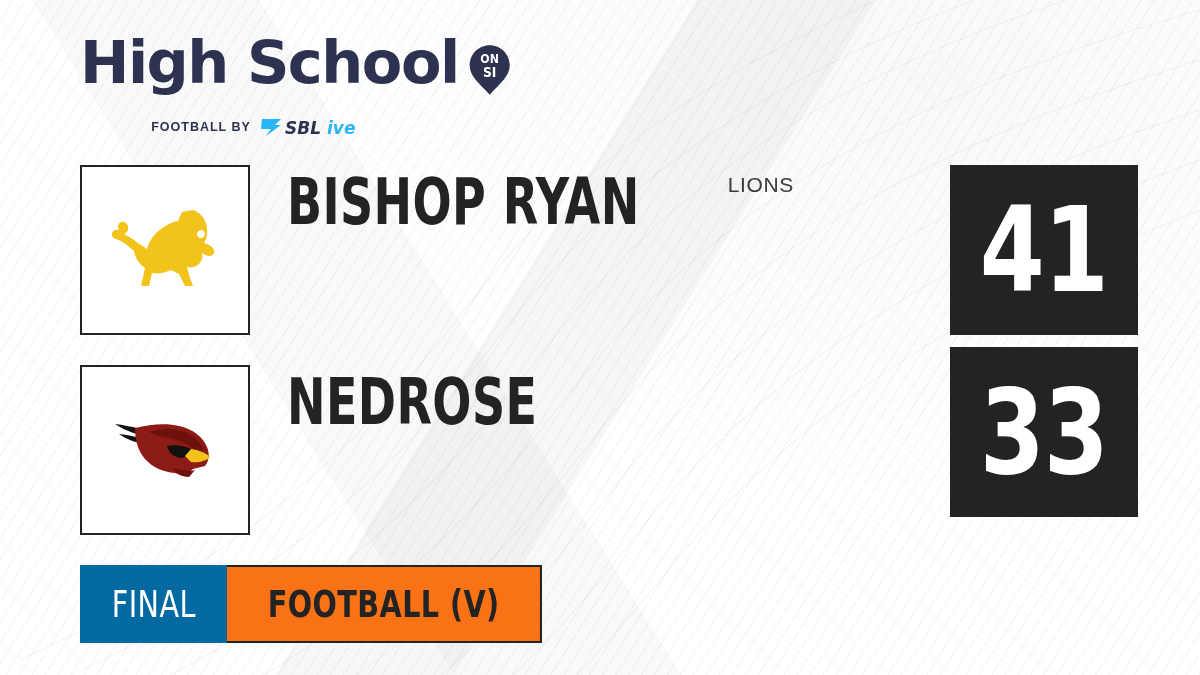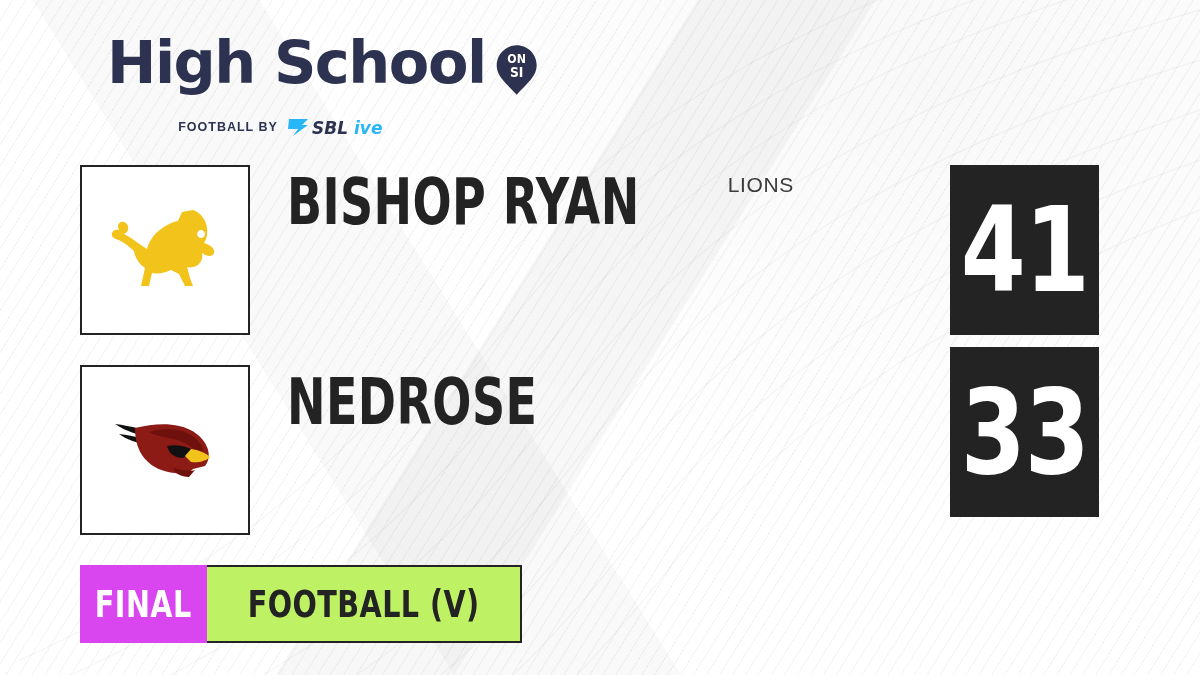--- a/index.html
+++ b/index.html
@@ -32,21 +32,21 @@
   .bg-wedge-2 {
     background:linear-gradient(-122deg, rgba(0,0,0,0) 58%, rgba(0,0,0,0.022) 58%,
       rgba(0,0,0,0.022) 72%, rgba(0,0,0,0) 72%);
   }
   .bg-soft {
     background:radial-gradient(ellipse 900px 620px at 78% 12%, rgba(0,0,0,0.028) 0%, rgba(0,0,0,0) 70%);
   }
   .bg-curves { position:absolute; inset:0; }
 
   
-  #brand { position:absolute; left:80px; top:33px; width:430px; height:104px;margin-left:27px; }
+  #brand { position:absolute; left:80px; top:33px; width:430px; height:104px; }
   .brand-row { display:flex; align-items:flex-start; }
   .wordmark {
     font-family:"DejaVu Sans", sans-serif;
     font-weight:700;
     font-size:59px;
     letter-spacing:-1.5px;
     line-height:1;
     color:#2d3250;
     white-space:nowrap;
   }
@@ -92,21 +92,21 @@
     font-weight:400; font-size:21px;
     letter-spacing:0.6px;
     color:#3a3a3a;
     white-space:nowrap;
   }
   .team-text.has-mascot { justify-content:center; }
 
   
   .score-box {
     position:absolute; left:950px;
-    width:149px; height:170px;
+    width:188px; height:170px;
     background:#232323;
     display:flex; align-items:center; justify-content:center;
   }
   #score-box-0 { top:165px; }
   #score-box-1 { top:347px; }
   .score-value {
     font-family:"DejaVu Sans Condensed","Liberation Sans Narrow","Liberation Sans",sans-serif;
     font-weight:700;
     font-size:118px;
     line-height:1;
@@ -115,31 +115,31 @@
     transform:scaleX(0.88);
   }
 
   
   #status-bar {
     position:absolute; left:80px; top:565px;
     height:78px;
     display:flex; align-items:stretch;
   }
   .status-state {
-    background:#d946ef;
+    background:#0369a1;
     color:#ffffff;
-    width:127px;
-    display:flex; align-items:center; justify-content:center;
-    font-family:"DejaVu Sans Condensed","Liberation Sans Narrow","Liberation Sans",sans-serif;
-    font-weight:700; font-size:37px;
+    width:147px;
+    display:flex; align-items:center; justify-content:center;
+    font-family:"DejaVu Sans Condensed","Liberation Sans Narrow","Liberation Sans",sans-serif;
+    font-weight:400; font-size:37px;
     letter-spacing:0.5px;
   }
   .status-state span { transform:scaleX(0.86); display:inline-block; }
   .status-sport {
-    background:#bef264;
+    background:#f97316;
     border:2px solid #232323;
     border-left:none;
     color:#232323;
     padding:0 22px;
     display:flex; align-items:center;
     font-family:"DejaVu Sans Condensed","Liberation Sans Narrow","Liberation Sans",sans-serif;
     font-weight:700; font-size:37px;
     letter-spacing:0.5px;
     white-space:nowrap;
   }

